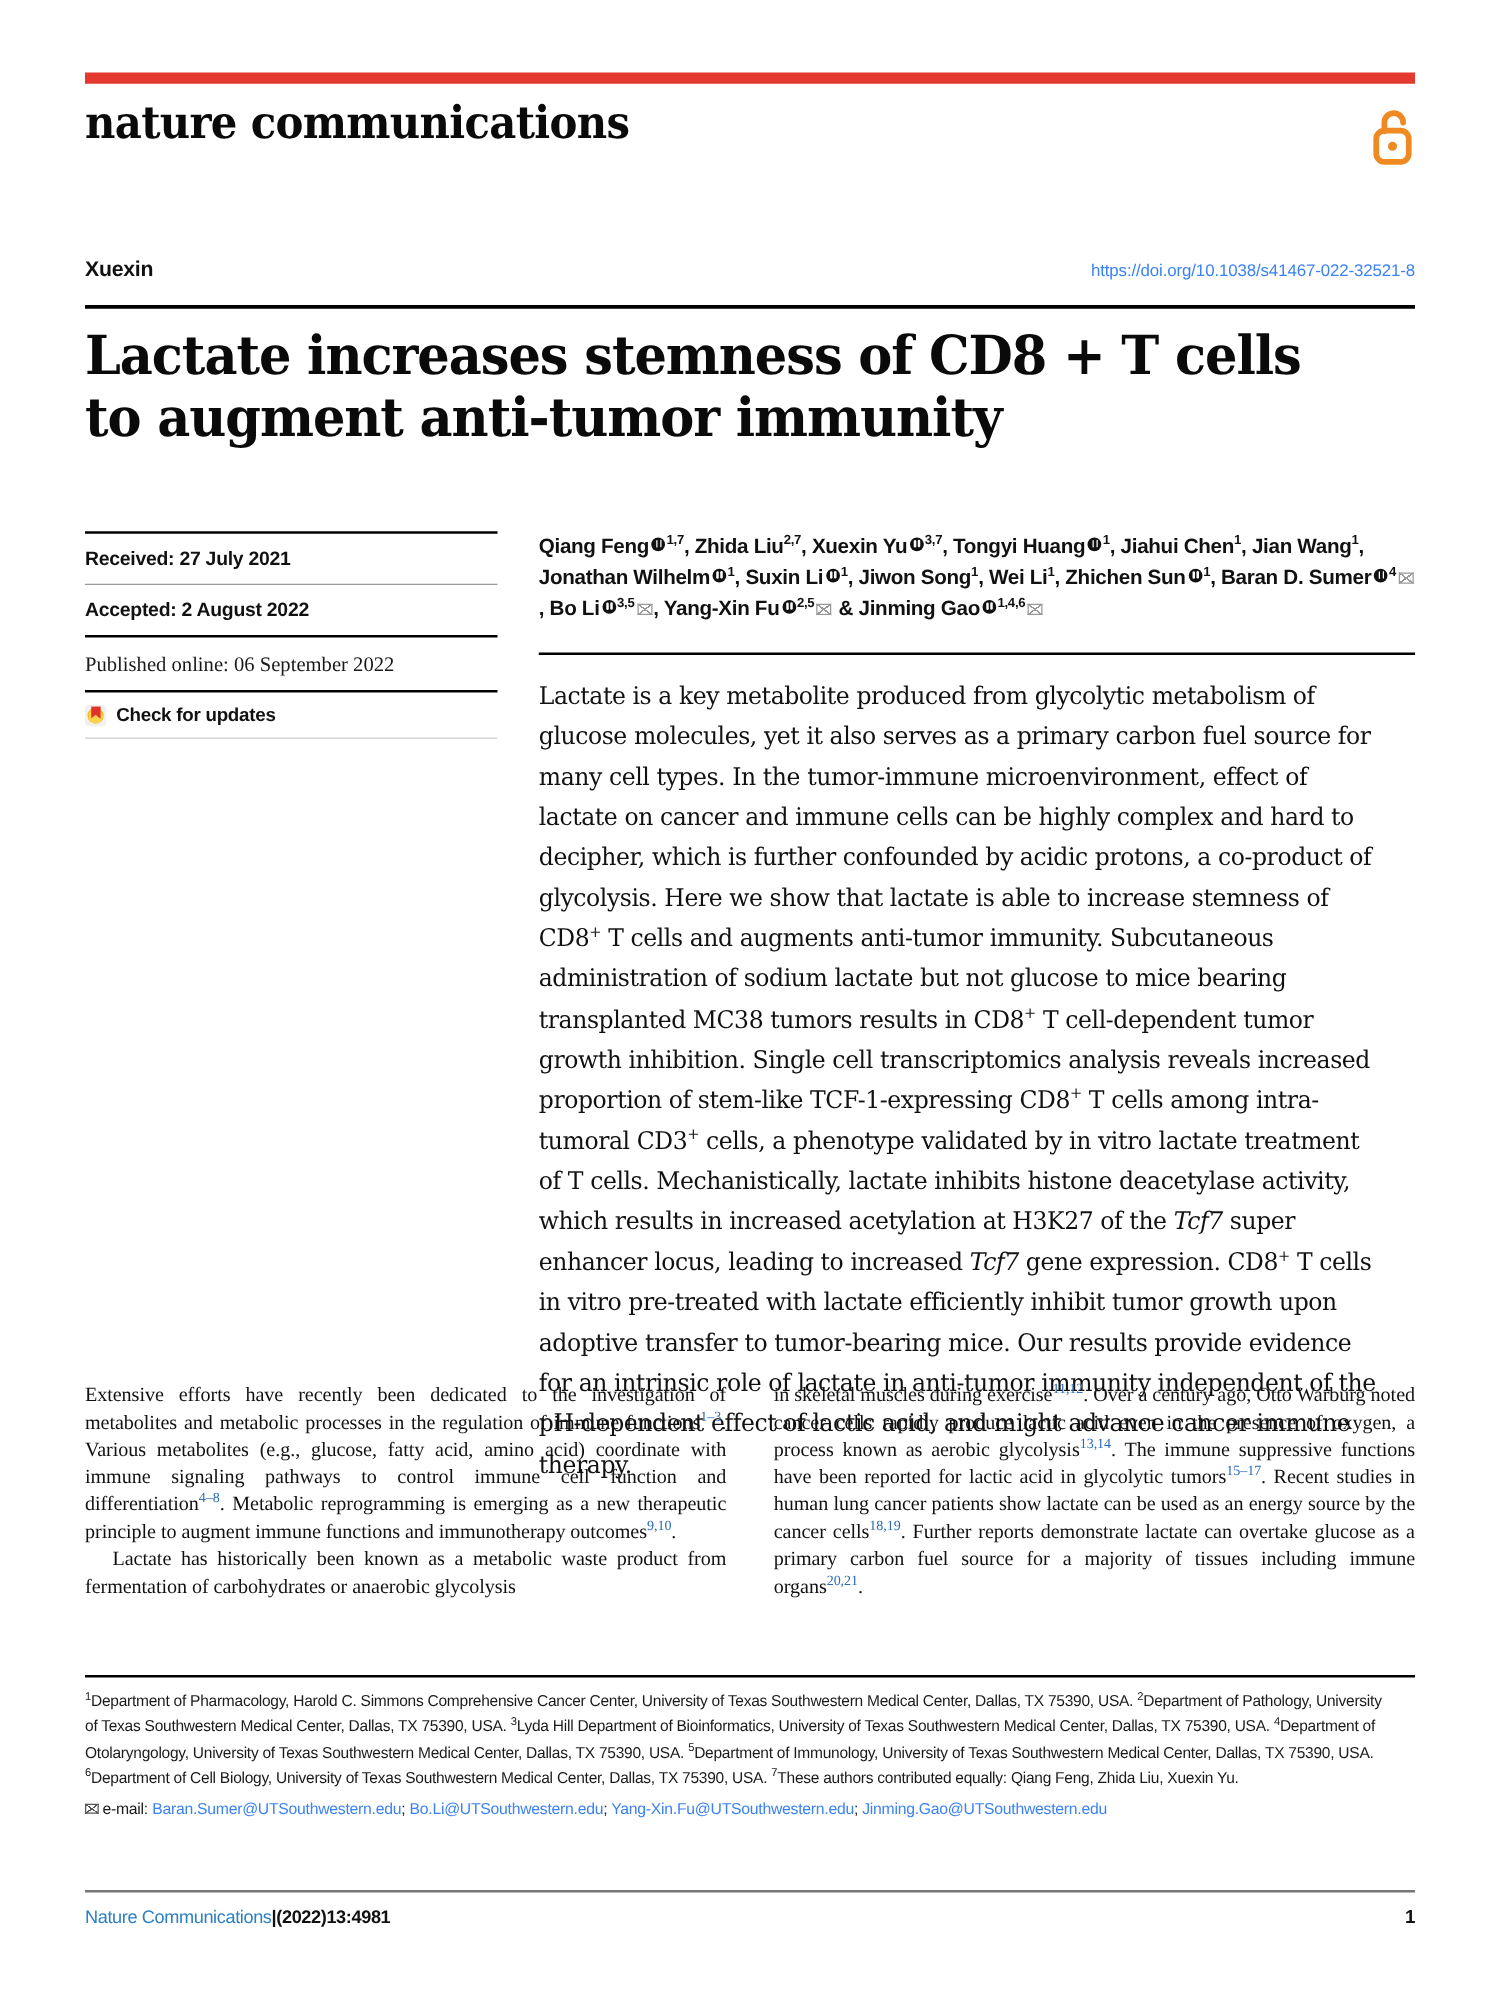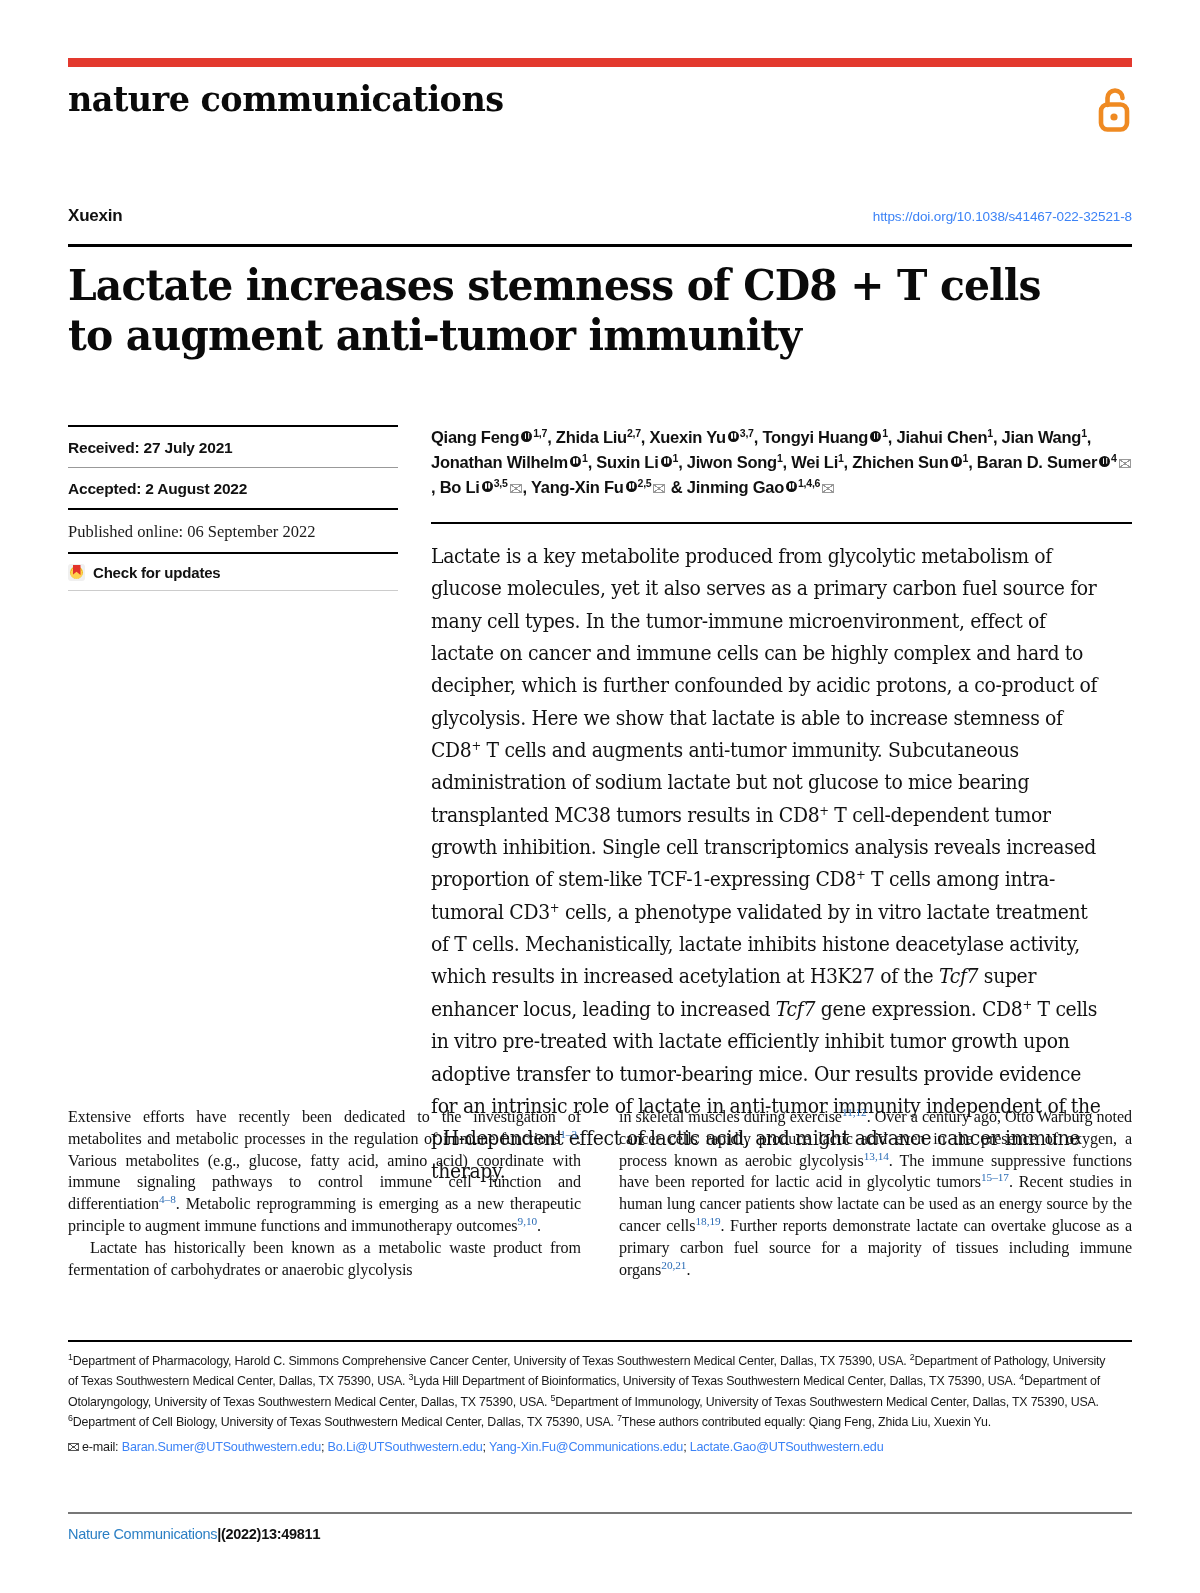--- a/index.html
+++ b/index.html
@@ -328,24 +328,25 @@
     position: absolute;
     left: 68px;
     top: 1512px;
     width: 1064px;
   }
   .footer-rule { height: 2px; background: #777; width: 1064px; }
   .footer-row {
     margin-top: 11px;
     display: flex;
     align-items: baseline;
-    justify-content: flex-start;
+    justify-content: space-between;
     font-family: "Liberation Sans", sans-serif;
     font-size: 14.5px;
     letter-spacing: -0.3px;
+    gap: 32px;
   }
   .footer-journal { color: #2b7fc4; font-weight: 400; }
   .footer-cite { color: #111; font-weight: 700; }
   .footer-page { color: #111; font-weight: 700; font-size: 15px; }
 </style>
 </head>
 <body>
 
 <div class="page">
 
@@ -419,22 +420,22 @@
 
   <div class="affil-wrap">
     <div class="affil-rule"></div>
     <div class="affil">
       <sup>1</sup>Department of Pharmacology, Harold C. Simmons Comprehensive Cancer Center, University of Texas Southwestern Medical Center, Dallas, TX 75390, USA. <sup>2</sup>Department of Pathology, University of Texas Southwestern Medical Center, Dallas, TX 75390, USA. <sup>3</sup>Lyda Hill Department of Bioinformatics, University of Texas Southwestern Medical Center, Dallas, TX 75390, USA. <sup>4</sup>Department of Otolaryngology, University of Texas Southwestern Medical Center, Dallas, TX 75390, USA. <sup>5</sup>Department of Immunology, University of Texas Southwestern Medical Center, Dallas, TX 75390, USA. <sup>6</sup>Department of Cell Biology, University of Texas Southwestern Medical Center, Dallas, TX 75390, USA. <sup>7</sup>These authors contributed equally: Qiang Feng, Zhida Liu, Xuexin Yu.
     </div>
     <div class="email-row">
       <span class="env-sm"></span><span>e-mail:</span>
       <a href="#">Baran.Sumer@UTSouthwestern.edu</a>;
       <a href="#">Bo.Li@UTSouthwestern.edu</a>;
-      <a href="#">Yang-Xin.Fu@Communications.edu</a>;
-      <a href="#">Lactate.Gao@UTSouthwestern.edu</a>
+      <a href="#">Yang-Xin.Fu@UTSouthwestern.edu</a>;
+      <a href="#">Jinming.Gao@UTSouthwestern.edu</a>
     </div>
   </div>
 
   <div class="footer-wrap">
     <div class="footer-rule"></div>
     <div class="footer-row">
       <div>
         <span class="footer-journal">Nature Communications</span><span class="footer-cite">|</span><span class="footer-cite">(2022)13:4981</span>
       </div>
       <div class="footer-page">1</div>

